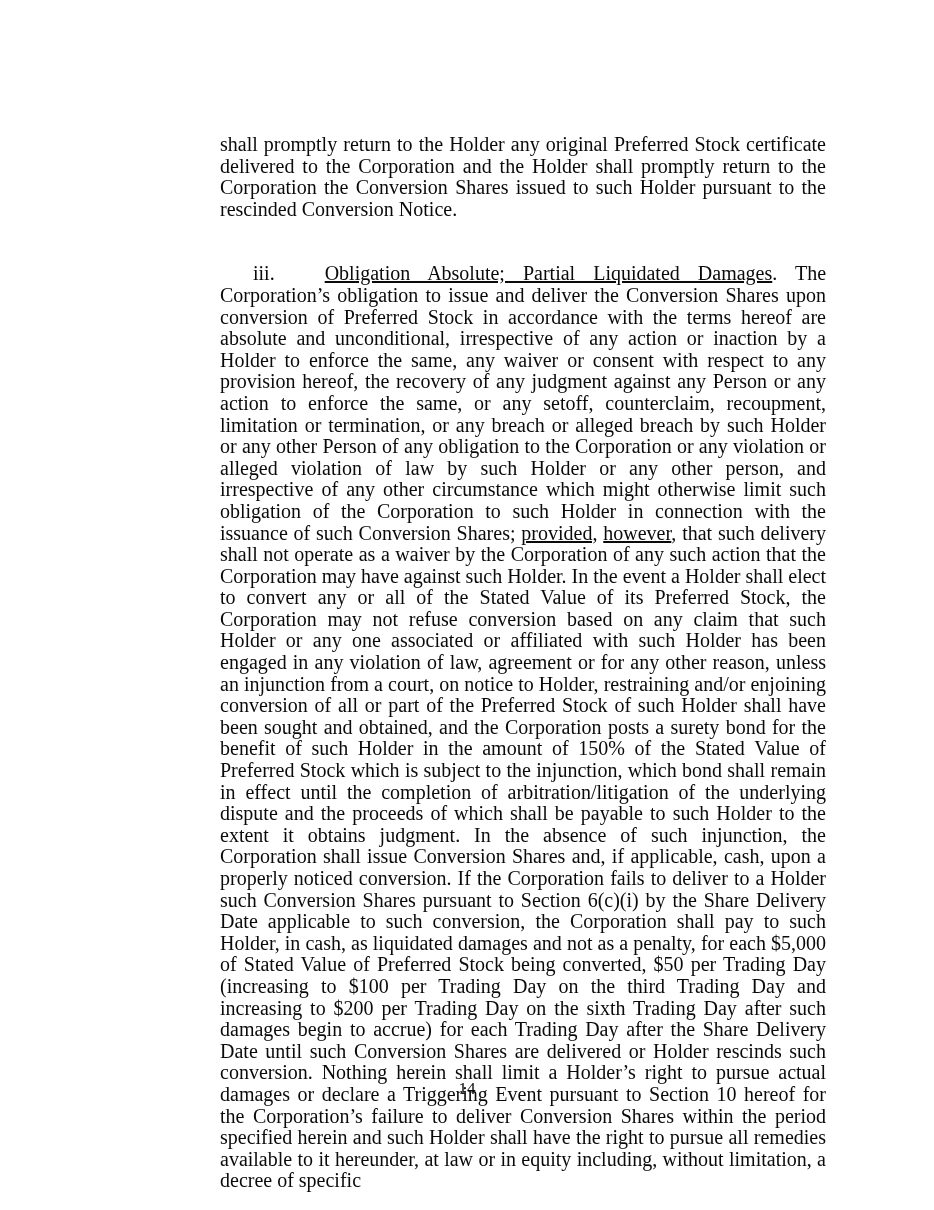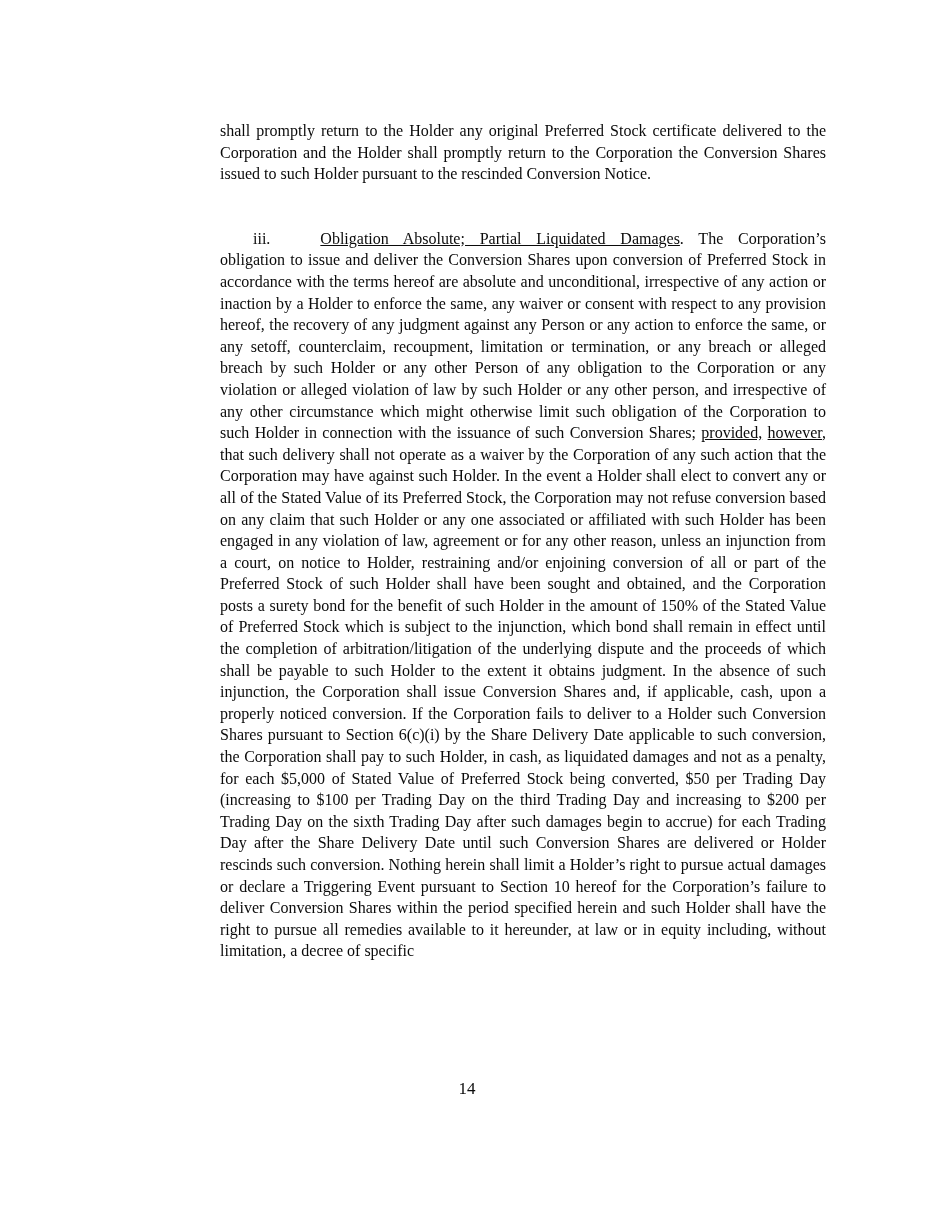--- a/index.html
+++ b/index.html
@@ -13,23 +13,23 @@
     height: 1210px;
     margin: 0 auto;
     background: #ffffff;
     font-family: "Liberation Serif", "DejaVu Serif", serif;
     color: #0a0a0a;
     overflow: hidden;
   }
   .body-text {
     position: absolute;
     left: 220px;
-    top: 120px;
+    top: 134px;
     width: 606px;
-    font-size: 16px;
+    font-size: 20px;
     line-height: 21.6px;
     text-align: justify;
   }
   .body-text p {
     margin: 0;
   }
   .body-text p + p {
     margin-top: 26px;
   }
   .body-text p.indent {

